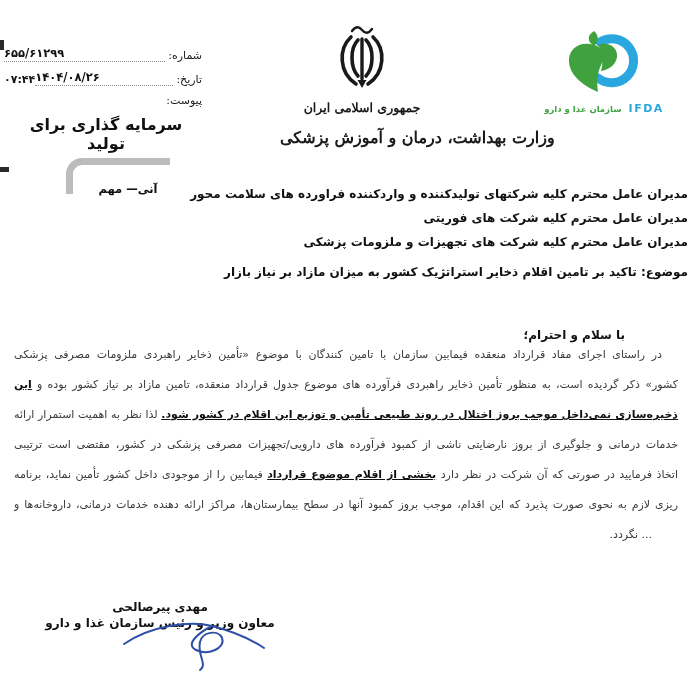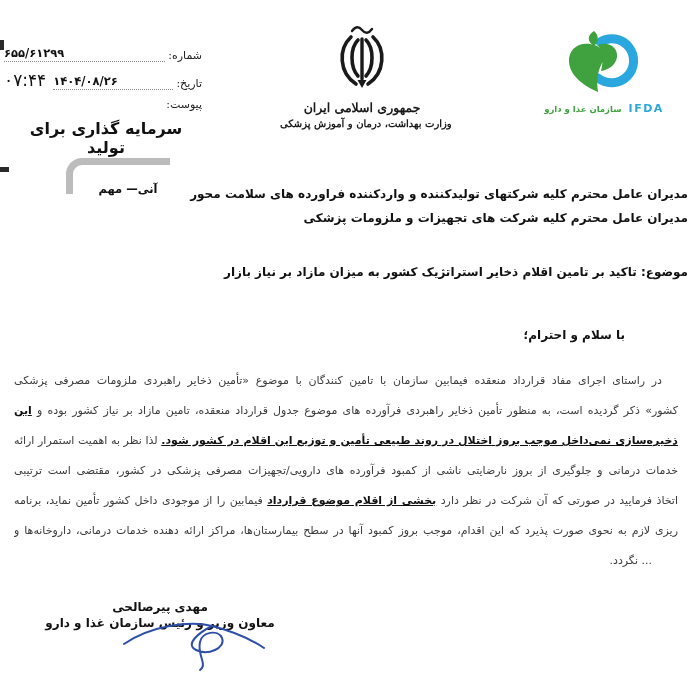--- a/index.html
+++ b/index.html
@@ -8,27 +8,27 @@
     position:relative; width:691px; height:678px; background:#fff;
     font-family:"DejaVu Sans", sans-serif; color:#222; overflow:hidden;
   }
 
   
   .meta { position:absolute; top:46px; left:4px; width:198px; direction:rtl; }
   .meta-row { display:flex; align-items:flex-end; margin-bottom:8px; }
   .meta-label { white-space:nowrap; font-size:11px; color:#222; padding-left:3px; }
   .meta-dots { flex:1; border-bottom:1px dotted #8a8a8a; text-align:left;
                font-weight:bold; font-size:11.5px; color:#111; padding-bottom:1px; white-space:nowrap; }
-  .meta-time { font-weight:normal; font-size:17px; color:#111; margin-right:7px; white-space:nowrap; }
+  .meta-time { font-weight:bold; font-size:11px; color:#111; white-space:nowrap; }
   .meta-note { font-weight:bold; font-size:16px; color:#111; text-align:center; padding-left:6px; margin-top:1px; }
 
   
   .emblem { position:absolute; top:22px; left:280px; width:164px; text-align:center; }
   .emblem-state { font-family:"DejaVu Serif", serif; font-weight:bold; font-size:12.5px; color:#1a1a1a; margin-top:2px; }
-  .emblem-ministry { font-family:"DejaVu Serif", serif; font-weight:bold; font-size:10px; color:#1a1a1a; margin-top:3px; white-space:nowrap; }
+  .emblem-ministry { font-family:"DejaVu Serif", serif; font-weight:bold; font-size:16px; color:#1a1a1a; margin-top:13px; white-space:nowrap; }
 
   
   .ifda { position:absolute; top:28px; left:545px; width:118px; text-align:center; }
   .ifda-caption { display:flex; direction:ltr; justify-content:center; align-items:baseline; gap:7px; margin-top:2px; }
   .ifda-fa { color:#3fa23f; font-size:8.5px; font-weight:bold; white-space:nowrap; }
   .ifda-en { color:#2aa7df; font-size:11px; font-weight:bold; letter-spacing:1.5px; }
 
   
   .stamp-box { position:absolute; top:158px; left:66px; width:104px; height:36px;
                border-top:7px solid #bcbcbc; border-left:7px solid #bcbcbc; border-top-left-radius:16px; }
@@ -37,21 +37,21 @@
 
   
   .recipients { position:absolute; top:182px; right:3px; left:120px; direction:rtl; text-align:right; }
   .recipient-line { font-weight:bold; font-size:12px; color:#111; line-height:24px; white-space:nowrap; }
   .subject { position:absolute; top:265px; right:3px; left:30px; direction:rtl; text-align:right;
              font-weight:bold; font-size:12px; color:#111; white-space:nowrap; }
   .salutation { position:absolute; top:328px; right:66px; direction:rtl;
                 font-weight:bold; font-size:12px; color:#111; }
 
   
-  .body-par { position:absolute; top:366px; left:14px; width:664px; direction:rtl;
+  .body-par { position:absolute; top:340px; left:14px; width:664px; direction:rtl;
               font-size:11px; color:#3a3a3a; }
   .bline { height:30px; line-height:30px; overflow:hidden;
            text-align:justify; text-align-last:justify; }
   .bline.indent { text-indent:16px; }
   .bline.last-line { text-align:center; text-align-last:right; padding-left:0; }
   .bline.last-line { padding-right:26px; }
   .seg-em { font-weight:bold; text-decoration:underline; color:#111; }
 
   
   .sig { position:absolute; top:600px; left:35px; width:250px; text-align:center;
@@ -114,20 +114,21 @@
       <span class="ifda-fa">سازمان غذا و دارو</span>
       <span class="ifda-en">IFDA</span>
     </div>
   </div>
 
   <div class="stamp-box"></div>
   <div class="stamp-text">آنی— مهم</div>
 
   <div class="recipients">
     <div class="recipient-line">مدیران عامل محترم کلیه شرکتهای تولیدکننده و واردکننده فراورده های سلامت محور</div>
+    <div class="recipient-line">مدیران عامل محترم کلیه شرکت های فوریتی</div>
     <div class="recipient-line">مدیران عامل محترم کلیه شرکت های تجهیزات و ملزومات پزشکی</div>
   </div>
 
   <div class="subject">موضوع: تاکید بر تامین اقلام ذخایر استراتژیک کشور به میزان مازاد بر نیاز بازار</div>
 
   <div class="salutation">با سلام و احترام؛</div>
 
   <div class="body-par">
     <div class="bline indent">
       <span>در راستای اجرای مفاد قرارداد منعقده فیمابین سازمان با تامین کنندگان با موضوع «تأمین ذخایر راهبردی ملزومات مصرفی پزشکی</span>

